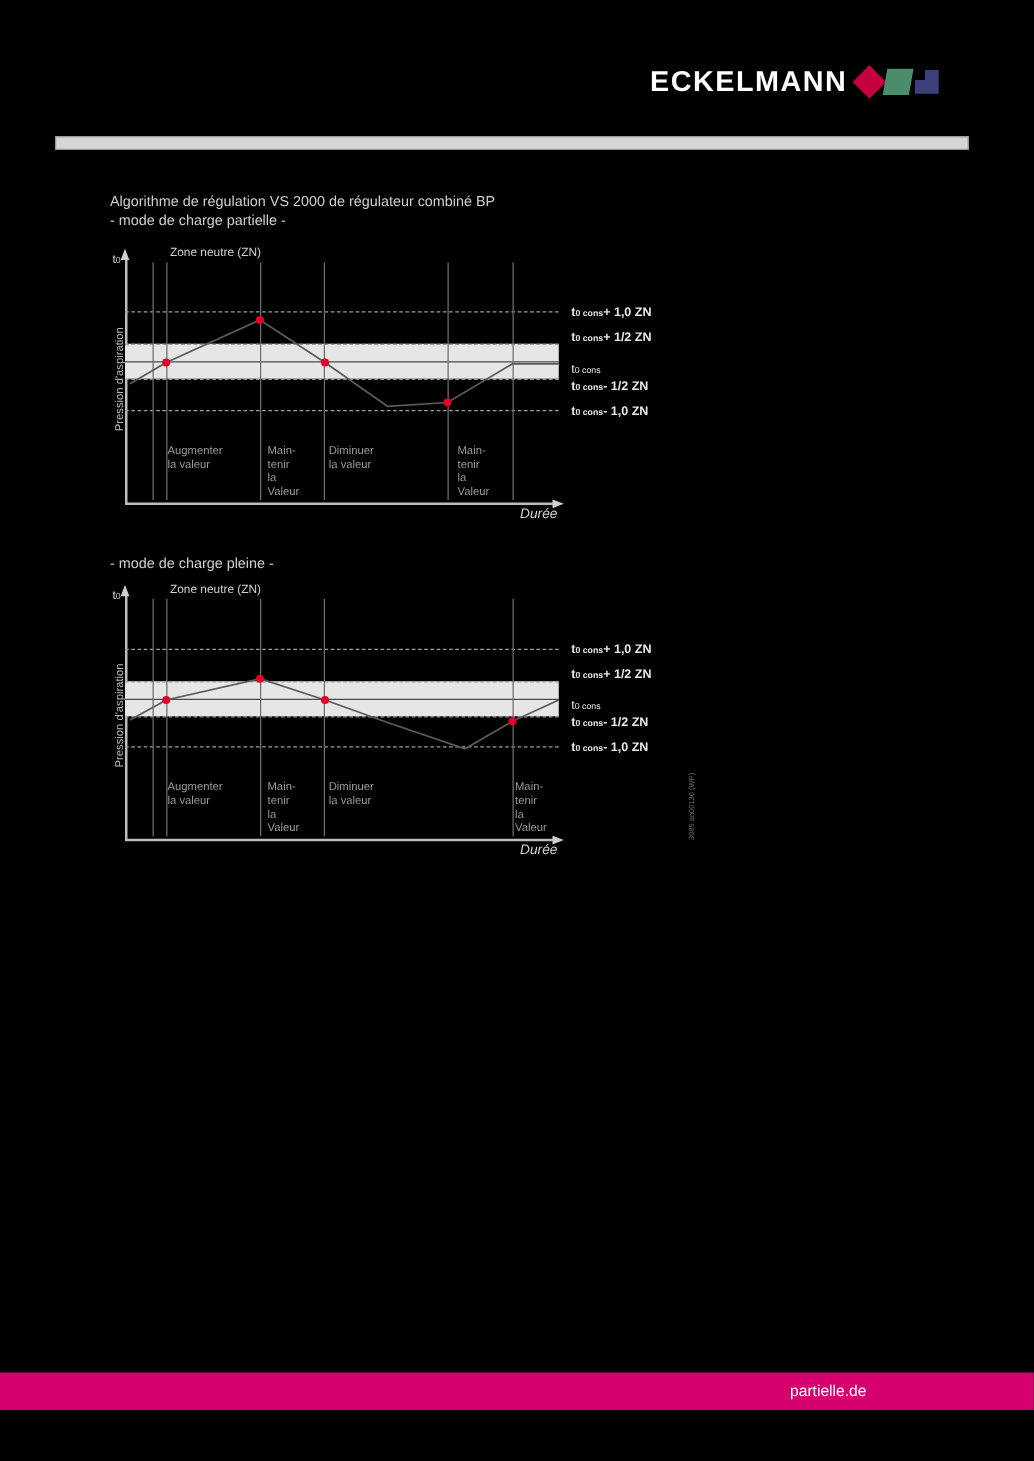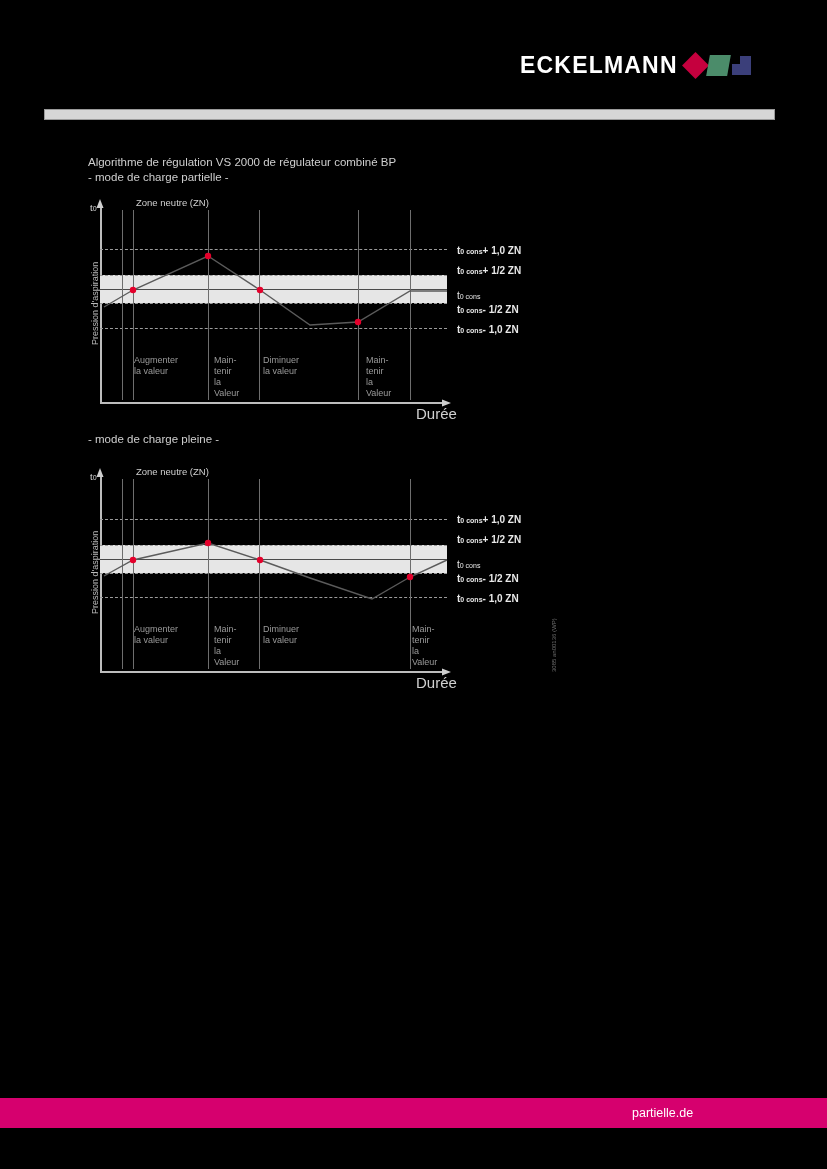--- a/index.html
+++ b/index.html
@@ -38,21 +38,21 @@
   .header-bar{
     position:absolute;left:44px;top:109px;width:731px;height:11px;
     background:#d6d6d6;border:1px solid #9a9a9a;box-sizing:border-box;
   }
   
   .doc-title{
     position:absolute;left:88px;top:155px;color:#cfcfcf;font-size:11.5px;line-height:15px;
     white-space:pre-line;
   }
   .sub-title{
-    position:absolute;left:88px;top:433px;color:#cfcfcf;font-size:11.5px;
+    position:absolute;left:88px;top:445px;color:#cfcfcf;font-size:11.5px;
   }
   
   .chart{position:absolute;}
   .axis-line{position:absolute;background:#bdbdbd;}
   .band{
     position:absolute;background:#e6e6e6;
   }
   .dashline{
     position:absolute;height:0;border-top:1px dashed #9b9b9b;
   }
@@ -70,21 +70,21 @@
     position:absolute;color:#e8e8e8;font-size:10px;font-weight:bold;white-space:nowrap;
   }
   .tick-label .sub{font-size:7px;vertical-align:baseline;}
   .zone-label{
     position:absolute;color:#d0d0d0;font-size:9.5px;white-space:nowrap;
   }
   .act-label{
     position:absolute;color:#9a9a9a;font-size:9px;line-height:11px;white-space:pre-line;
   }
   .xlabel{
-    position:absolute;color:#d0d0d0;font-size:15px;
+    position:absolute;color:#d0d0d0;font-size:11px;font-style:italic;
   }
   .t0mark{
     position:absolute;color:#d8d8d8;font-size:9.5px;
   }
   svg.curve{position:absolute;left:0;top:0;overflow:visible;}
   .sidecode{
     position:absolute;color:#6d6d6d;font-size:6px;
     transform:rotate(-90deg);transform-origin:left top;white-space:nowrap;
   }
   

